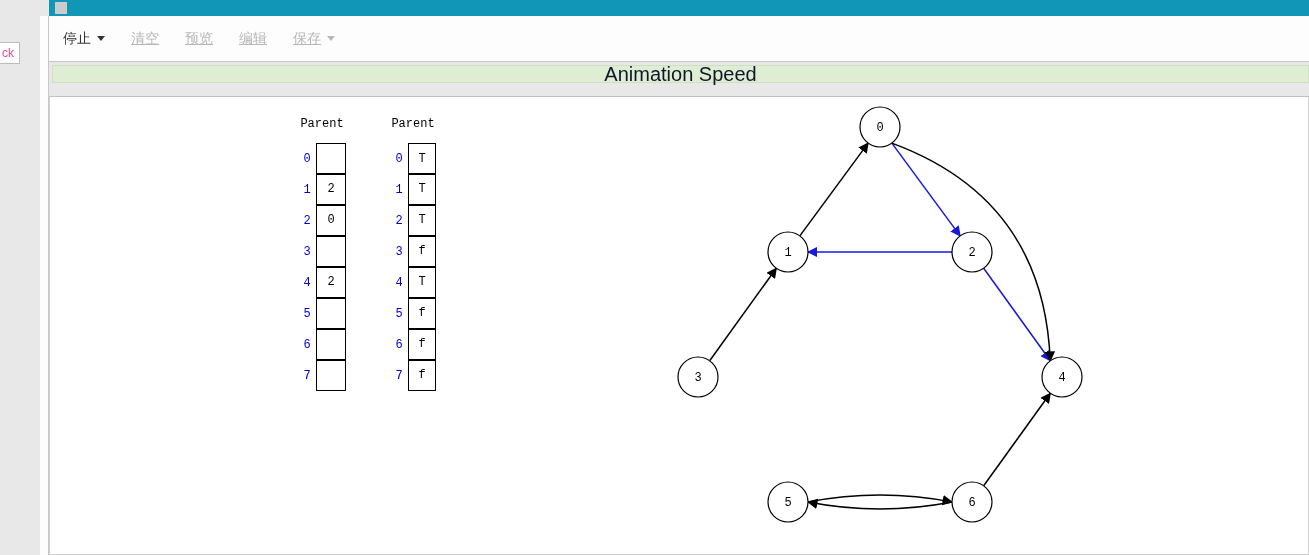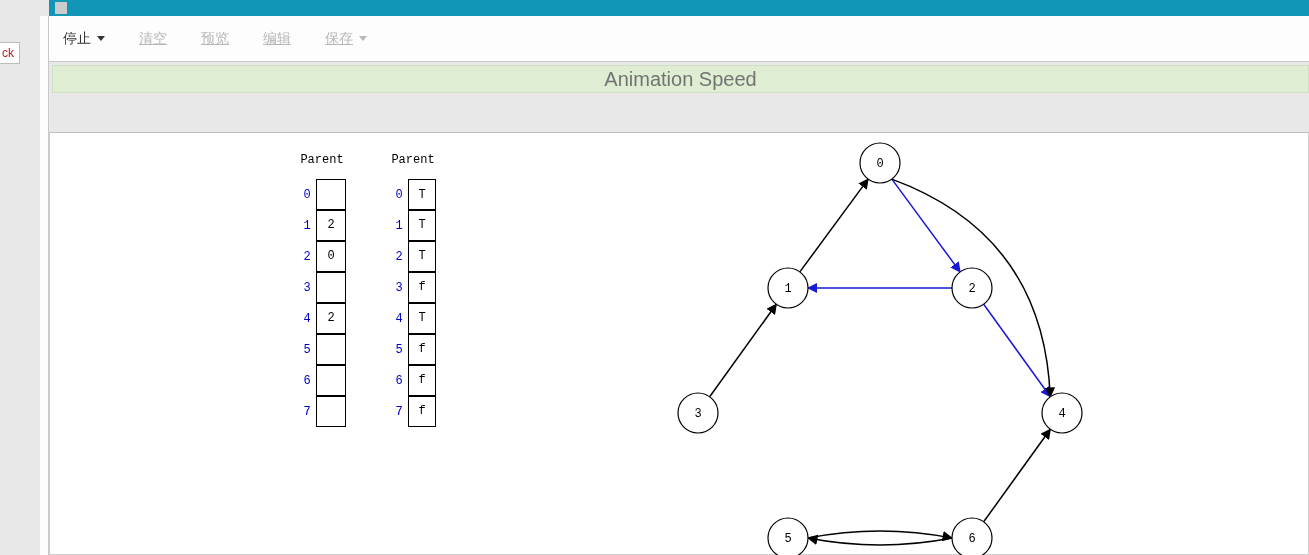--- a/index.html
+++ b/index.html
@@ -37,21 +37,21 @@
   
   .leftstrip {
     position:absolute;
     left:0; top:42px;
     width:20px;
     height:22px;
     background:#fff;
     border:1px solid #bcbcbc;
     border-left:none;
     font-size:12px;
-    color:#b91c1c;
+    color:#ec4899;
     line-height:20px;
     padding-left:2px;
   }
   .left-rail {
     position:absolute;
     left:40px; top:16px; bottom:0;
     width:9px;
     background:#fdfdfd;
     border-right:1px solid #c8c8c8;
   }
@@ -59,21 +59,21 @@
   
   .toolbar {
     position:absolute;
     left:49px; right:0; top:16px;
     height:46px;
     background:#fdfdfd;
     border-bottom:1px solid #c8c8c8;
     display:flex;
     align-items:center;
     padding-left:14px;
-    gap:34px;
+    gap:26px;
     font-size:14px;
   }
   .toolbar .tbtn {
     color:#333;
     cursor:pointer;
     display:flex;
     align-items:center;
     gap:6px;
   }
   .toolbar .tbtn.disabled { color:#b7b7b7; cursor:default;text-decoration:underline; }
@@ -81,40 +81,39 @@
     width:0;height:0;
     border-left:4px solid transparent;
     border-right:4px solid transparent;
     border-top:5px solid currentColor;
   }
 
   
   .greenband {
     position:absolute;
     left:52px; right:0; top:65px;
-    height:28px;
+    height:18px;
     background:#dfeed3;
     border:1px solid #cfe0c2;
     display:flex;
     justify-content:center;
     align-items:center;
-    color:#737373;
+    color:#0f172a;
     font-family: Verdana, sans-serif;
     font-size:20px;
   }
 
   
   .canvas {
     position:absolute;
     left:49px; right:0; top:96px;
     bottom:0;
     background:#ffffff;
     border:1px solid #cfcfcf;
     border-top:1px solid #c0c0c0;
-    margin-top:36px;
   }
 
   
   .tblwrap {
     position:absolute;
     top:20px;
     font-family: "Courier New", monospace;
     font-size:12px;
     color:#000;
   }

